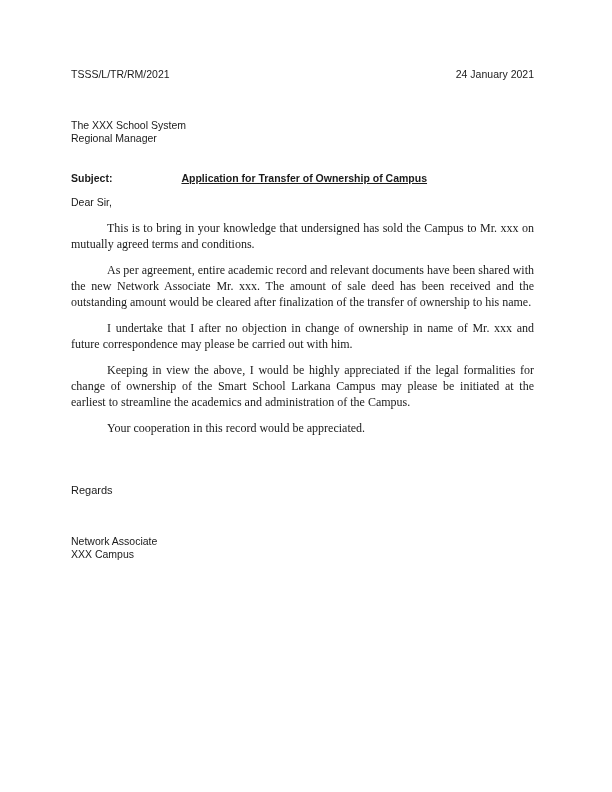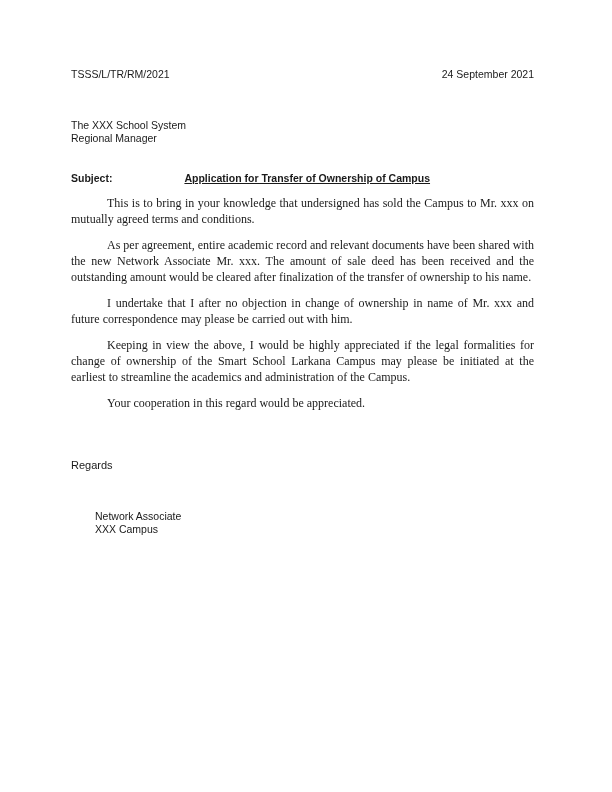--- a/index.html
+++ b/index.html
@@ -27,24 +27,23 @@
     margin-top: 38px;
     font-size: 10.5px;
     line-height: 12.5px;
   }
   .subject-row {
     margin-top: 27px;
     font-size: 10.5px;
     line-height: 14px;
     font-weight: bold;
     display: flex;
-    gap: 36px;
   }
   .subject-title {
-    margin-left: 36px;
+    margin-left: 69px;
     text-decoration: underline;
   }
   .salutation {
     margin-top: 9px;
     font-size: 10.5px;
     line-height: 16px;
   }
   .body-para {
     margin-top: 10px;
     font-size: 12px;
@@ -55,49 +54,49 @@
   }
   .regards {
     margin-top: 48px;
     font-size: 11px;
     line-height: 13px;
   }
   .signature {
     margin-top: 38px;
     font-size: 10.5px;
     line-height: 12.5px;
-    margin-left: 24px;
   }
 </style>
 </head>
 <body>
 
 <div class="page">
 
   <div class="ref-row">
     <span>TSSS/L/TR/RM/2021</span>
-    <span>24 September 2021</span>
+    <span>24 January 2021</span>
   </div>
 
   <div class="recipient">
     <div>The XXX School System</div>
     <div>Regional Manager</div>
   </div>
 
   <div class="subject-row">
     <span>Subject:</span>
     <span class="subject-title">Application for Transfer of Ownership of Campus</span>
   </div>
 
+  <div class="salutation">Dear Sir,</div>
 
   <p class="body-para">This is to bring in your knowledge that undersigned has sold the Campus to Mr. xxx on mutually agreed terms and conditions.</p>
   <p class="body-para">As per agreement, entire academic record and relevant documents have been shared with the new Network Associate Mr. xxx. The amount of sale deed has been received and the outstanding amount would be cleared after finalization of the transfer of ownership to his name.</p>
   <p class="body-para">I undertake that I after no objection in change of ownership in name of Mr. xxx and future correspondence may please be carried out with him.</p>
   <p class="body-para">Keeping in view the above, I would be highly appreciated if the legal formalities for change of ownership of the Smart School Larkana Campus may please be initiated at the earliest to streamline the academics and administration of the Campus.</p>
-  <p class="body-para">Your cooperation in this regard would be appreciated.</p>
+  <p class="body-para">Your cooperation in this record would be appreciated.</p>
 
   <div class="regards">Regards</div>
 
   <div class="signature">
     <div>Network Associate</div>
     <div>XXX Campus</div>
   </div>
 
 </div>
 

